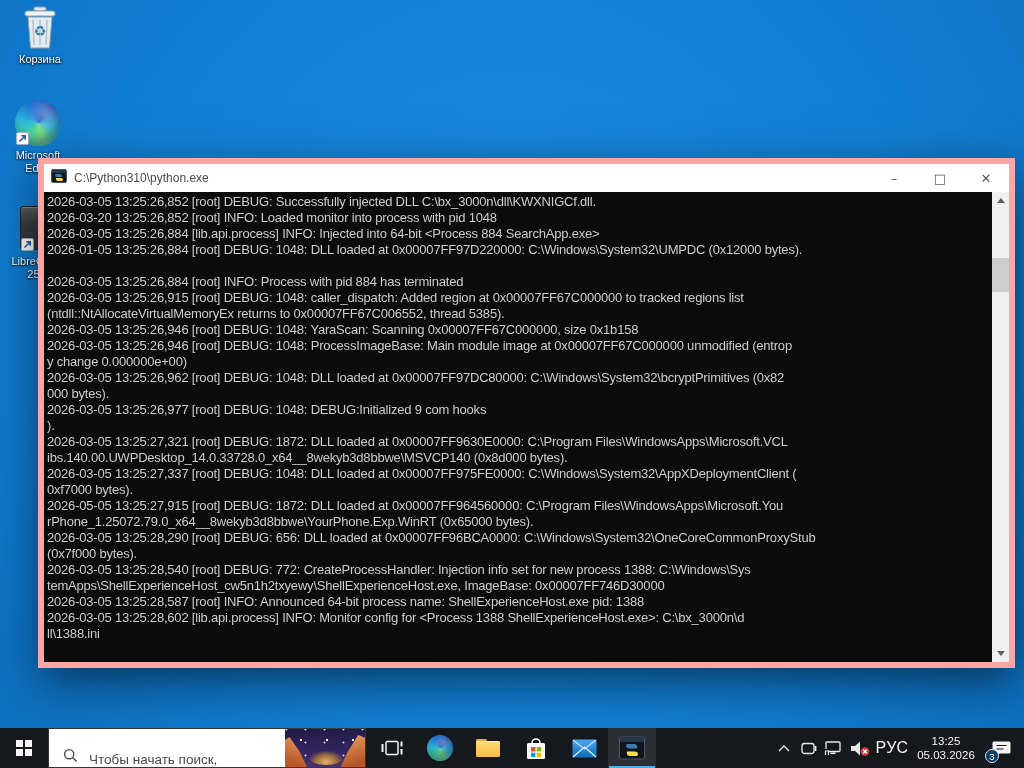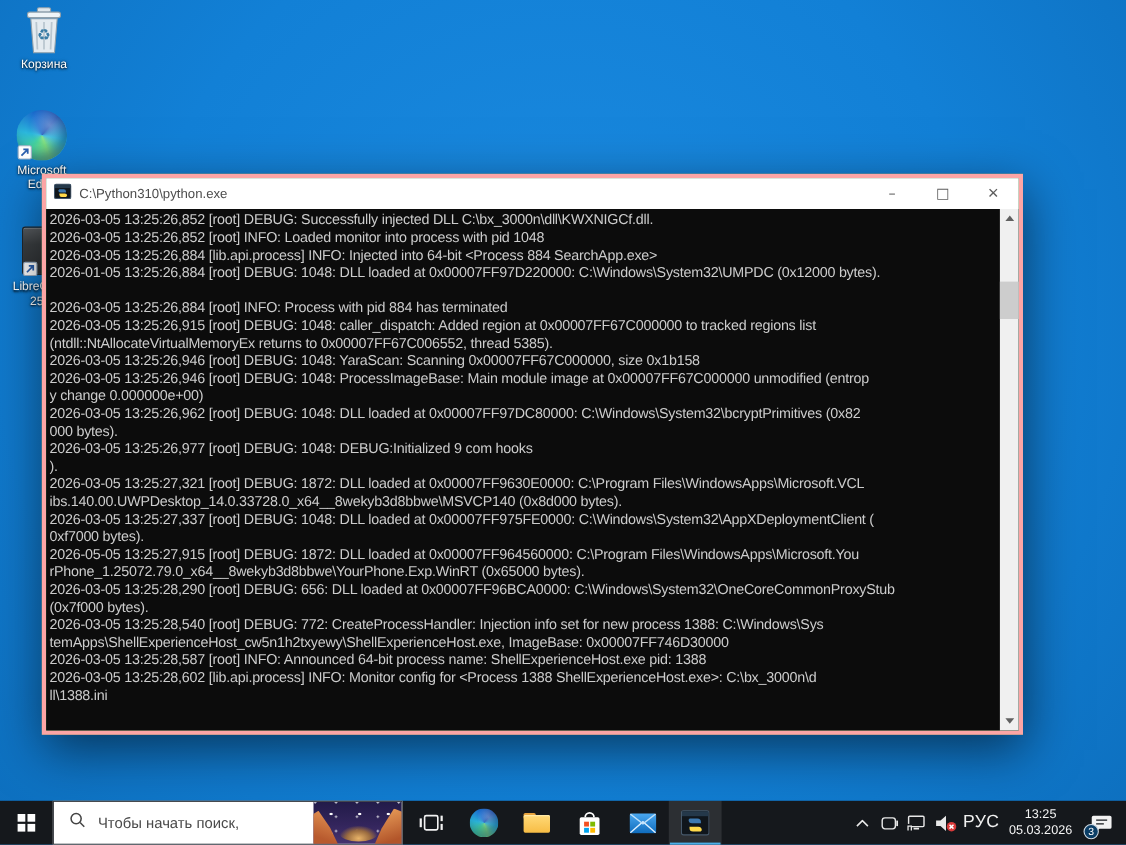--- a/index.html
+++ b/index.html
@@ -24,22 +24,22 @@
       background:
         radial-gradient(circle at 66% 30%, rgba(255,255,255,.35), rgba(255,255,255,0) 42%),
         conic-gradient(from 220deg, #46d39f, #2bb7dc, #1b6ed0, #174fb5, #2bb7dc, #7fe07e, #46d39f);
       box-shadow: inset -4px -6px 10px rgba(10,40,90,.45); }
 
   .libre-doc { width:34px; height:44px; border-radius:3px;
       background: linear-gradient(180deg,#5a5e62 0%, #3c4043 35%, #2e3134 100%);
       border:1px solid #23272a; box-shadow: inset 0 1px 0 rgba(255,255,255,.25); }
 
   
-  .window { position:absolute; left:38px; top:158px; width:892px; height:510px; z-index:5;
-            border:4px solid #fca5a5; box-shadow: 2px 14px 44px rgba(0,0,0,.55); background:#15803d; }
+  .window { position:absolute; left:38px; top:158px; width:977px; height:510px; z-index:5;
+            border:6px solid #fca5a5; box-shadow: 2px 14px 44px rgba(0,0,0,.55); background:#bef264; }
   .titlebar { height:28px; background:#ffffff; display:flex; align-items:center; }
   .titlebar .app-ico { margin-left:7px; flex:0 0 auto; }
   .titlebar .ttl { margin-left:7px; font-size:12px; color:#4c4c4c; flex:1 1 auto;
                    white-space:nowrap; overflow:hidden; }
   .capbtn { width:46px; height:28px; display:flex; align-items:center; justify-content:center;
             font-size:13px; color:#5e5e5e; font-family:"DejaVu Sans", sans-serif; }
   .console-body { position:absolute; top:28px; left:0; right:0; bottom:0; background:#0c0c0c; }
   .console-out { position:absolute; top:2px; left:3px; right:20px; bottom:0;
                  font-family:Liberation Sans, sans-serif; font-size:13px; line-height:16px;
                  color:#cccccc; letter-spacing:-0.2px; }
@@ -56,21 +56,21 @@
   .sb-thumb { position:absolute; left:0; top:66px; width:17px; height:34px; background:#cdcdcd; }
 
   
   .taskbar { position:absolute; left:0; bottom:0; width:1024px; height:40px; background:#15181c; z-index:10; }
   .startbtn { position:absolute; left:0; top:0; width:48px; height:40px;
               display:flex; align-items:center; justify-content:center; }
   .winlogo { width:16px; height:16px; display:grid; grid-template-columns:7px 7px; grid-template-rows:7px 7px; gap:2px; }
   .winlogo span { background:#fdfdfd; }
 
   .searchbox { position:absolute; left:48px; top:0; width:318px; height:40px; background:#ffffff;
-               border:1px solid #33373c; display:flex; align-items:center; }
+               border:1px solid #33373c; display:flex; align-items:flex-end; }
   .searchbox .mag { margin-left:14px; flex:0 0 auto; }
   .searchbox .ph { margin-left:11px; font-size:13.5px; color:#4a4a4a; flex:1 1 auto; white-space:nowrap; }
   .highlight { position:relative; width:80px; height:38px; overflow:hidden; flex:0 0 auto;
                background: linear-gradient(180deg,#221b49 0%, #33255c 55%, #46336f 100%); }
   .highlight .stars { position:absolute; inset:0;
       background-image:
         radial-gradient(circle, #fff 1px, transparent 1.4px),
         radial-gradient(circle, rgba(255,255,255,.8) .8px, transparent 1.2px);
       background-size:26px 18px, 19px 13px; background-position:3px 2px, 11px 7px; }
   .highlight .rock-l { position:absolute; left:-6px; bottom:-4px; width:30px; height:34px;
@@ -160,21 +160,21 @@
       </svg>
     </span>
     <span class="ttl">C:\Python310\python.exe</span>
     <div class="capbtn">–</div>
     <div class="capbtn">□</div>
     <div class="capbtn">✕</div>
   </div>
   <div class="console-body">
     <div class="console-out">
         <div class="crow">2026-03-05 13:25:26,852 [root] DEBUG: Successfully injected DLL C:\bx_3000n\dll\KWXNIGCf.dll.</div>
-        <div class="crow">2026-03-05 13:25:26,852 [root] INFO: Loaded monitor into process with pid 1048</div>
+        <div class="crow">2026-03-20 13:25:26,852 [root] INFO: Loaded monitor into process with pid 1048</div>
         <div class="crow">2026-03-05 13:25:26,884 [lib.api.process] INFO: Injected into 64-bit &lt;Process 884 SearchApp.exe&gt;</div>
         <div class="crow">2026-01-05 13:25:26,884 [root] DEBUG: 1048: DLL loaded at 0x00007FF97D220000: C:\Windows\System32\UMPDC (0x12000 bytes).</div>
         <div class="crow"></div>
         <div class="crow">2026-03-05 13:25:26,884 [root] INFO: Process with pid 884 has terminated</div>
         <div class="crow">2026-03-05 13:25:26,915 [root] DEBUG: 1048: caller_dispatch: Added region at 0x00007FF67C000000 to tracked regions list</div>
         <div class="crow">(ntdll::NtAllocateVirtualMemoryEx returns to 0x00007FF67C006552, thread 5385).</div>
         <div class="crow">2026-03-05 13:25:26,946 [root] DEBUG: 1048: YaraScan: Scanning 0x00007FF67C000000, size 0x1b158</div>
         <div class="crow">2026-03-05 13:25:26,946 [root] DEBUG: 1048: ProcessImageBase: Main module image at 0x00007FF67C000000 unmodified (entrop</div>
         <div class="crow">y change 0.000000e+00)</div>
         <div class="crow">2026-03-05 13:25:26,962 [root] DEBUG: 1048: DLL loaded at 0x00007FF97DC80000: C:\Windows\System32\bcryptPrimitives (0x82</div>

